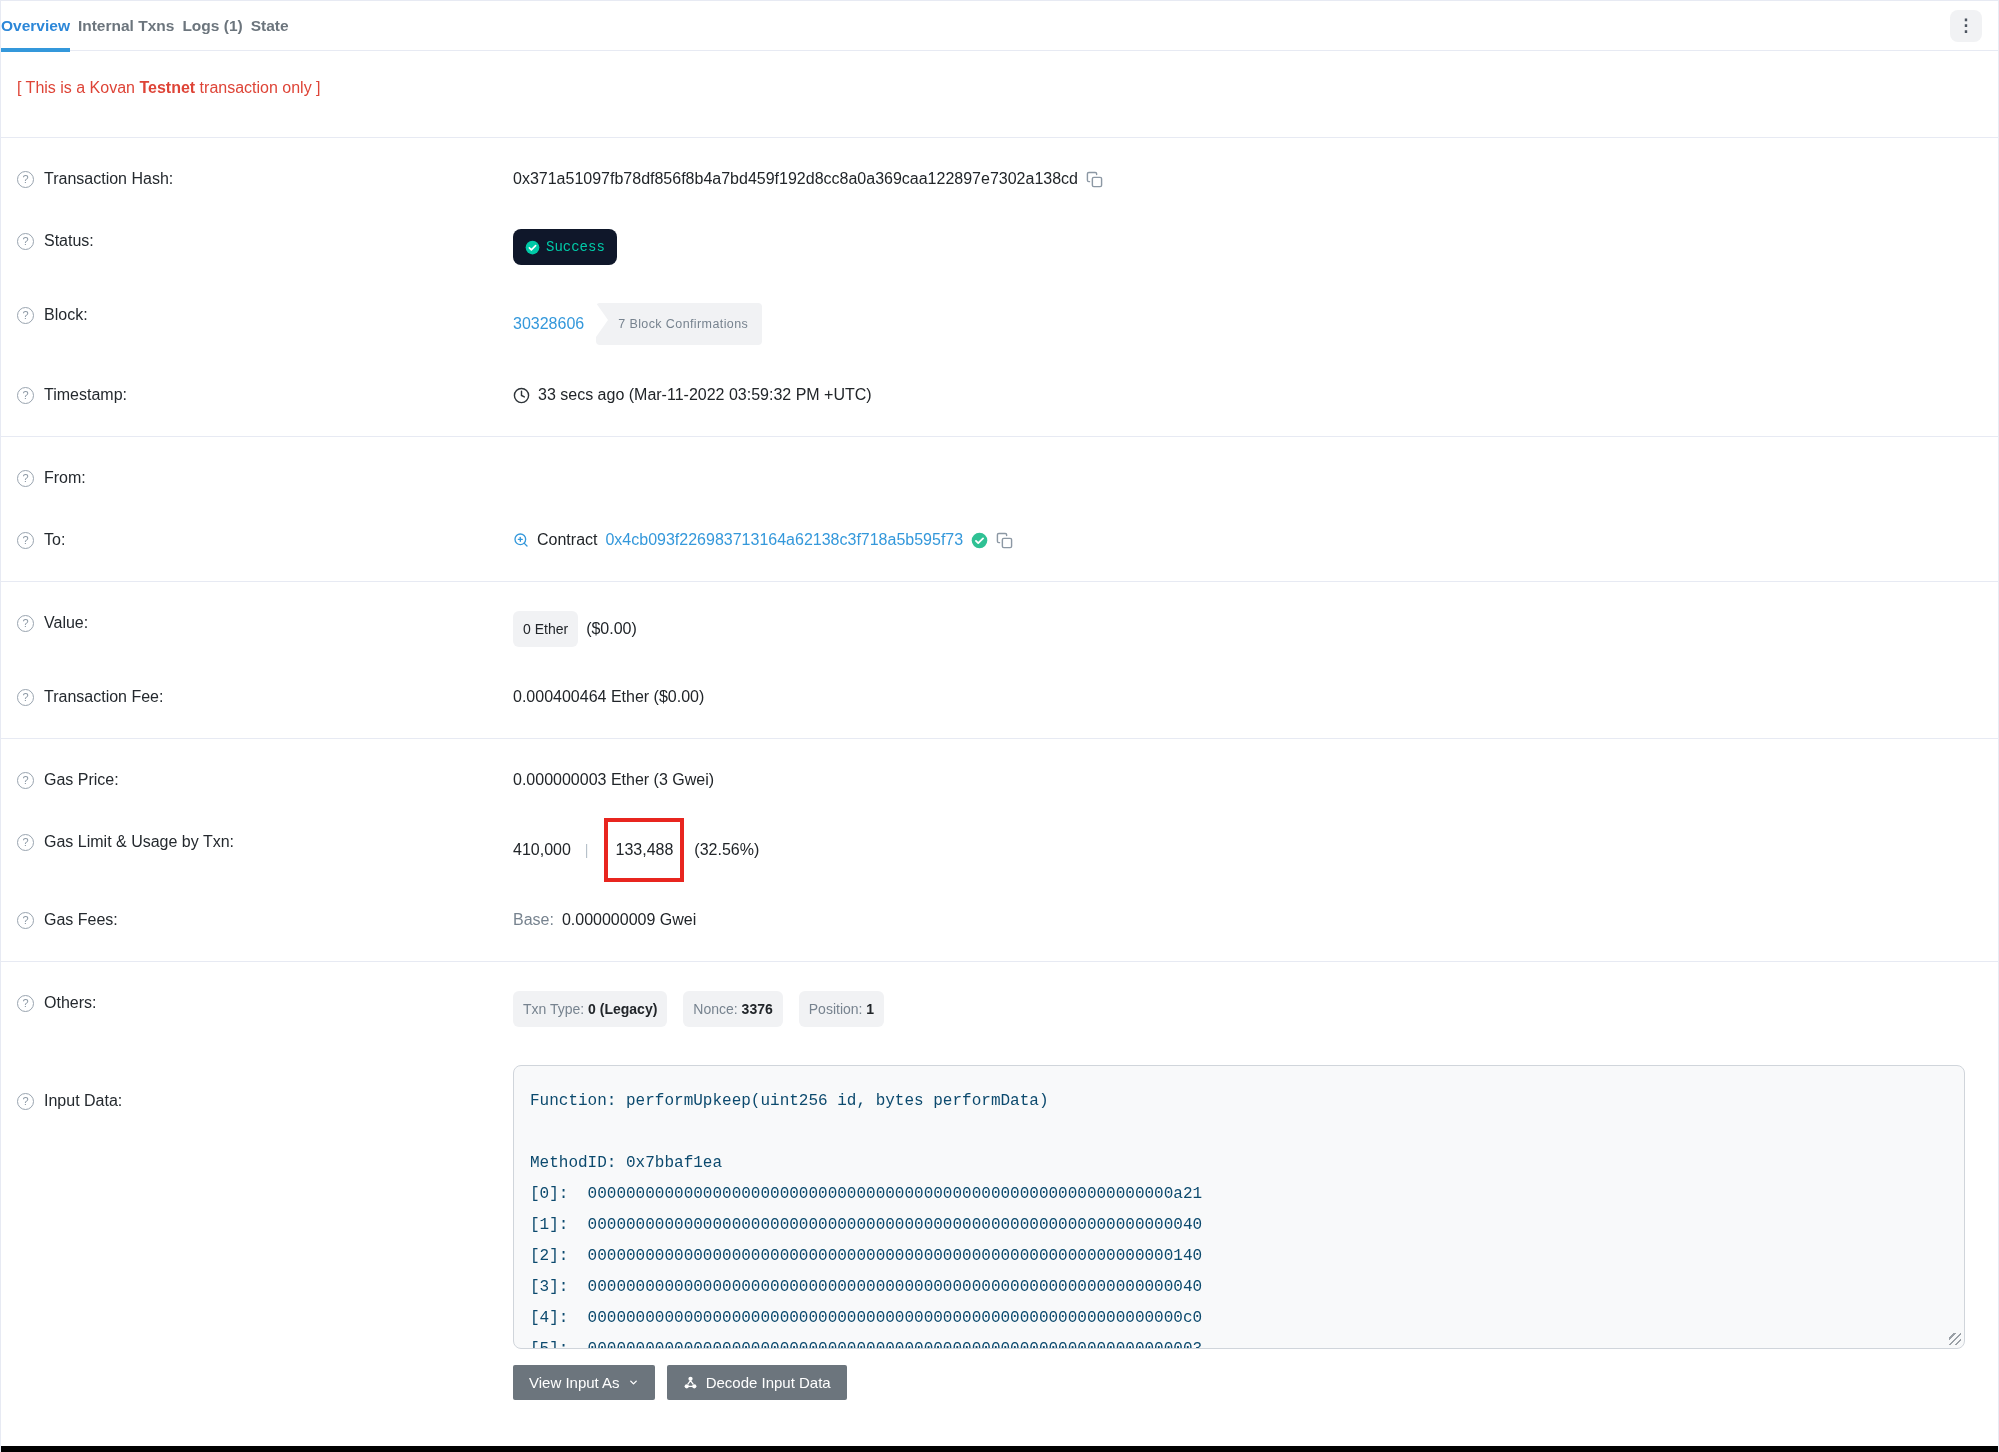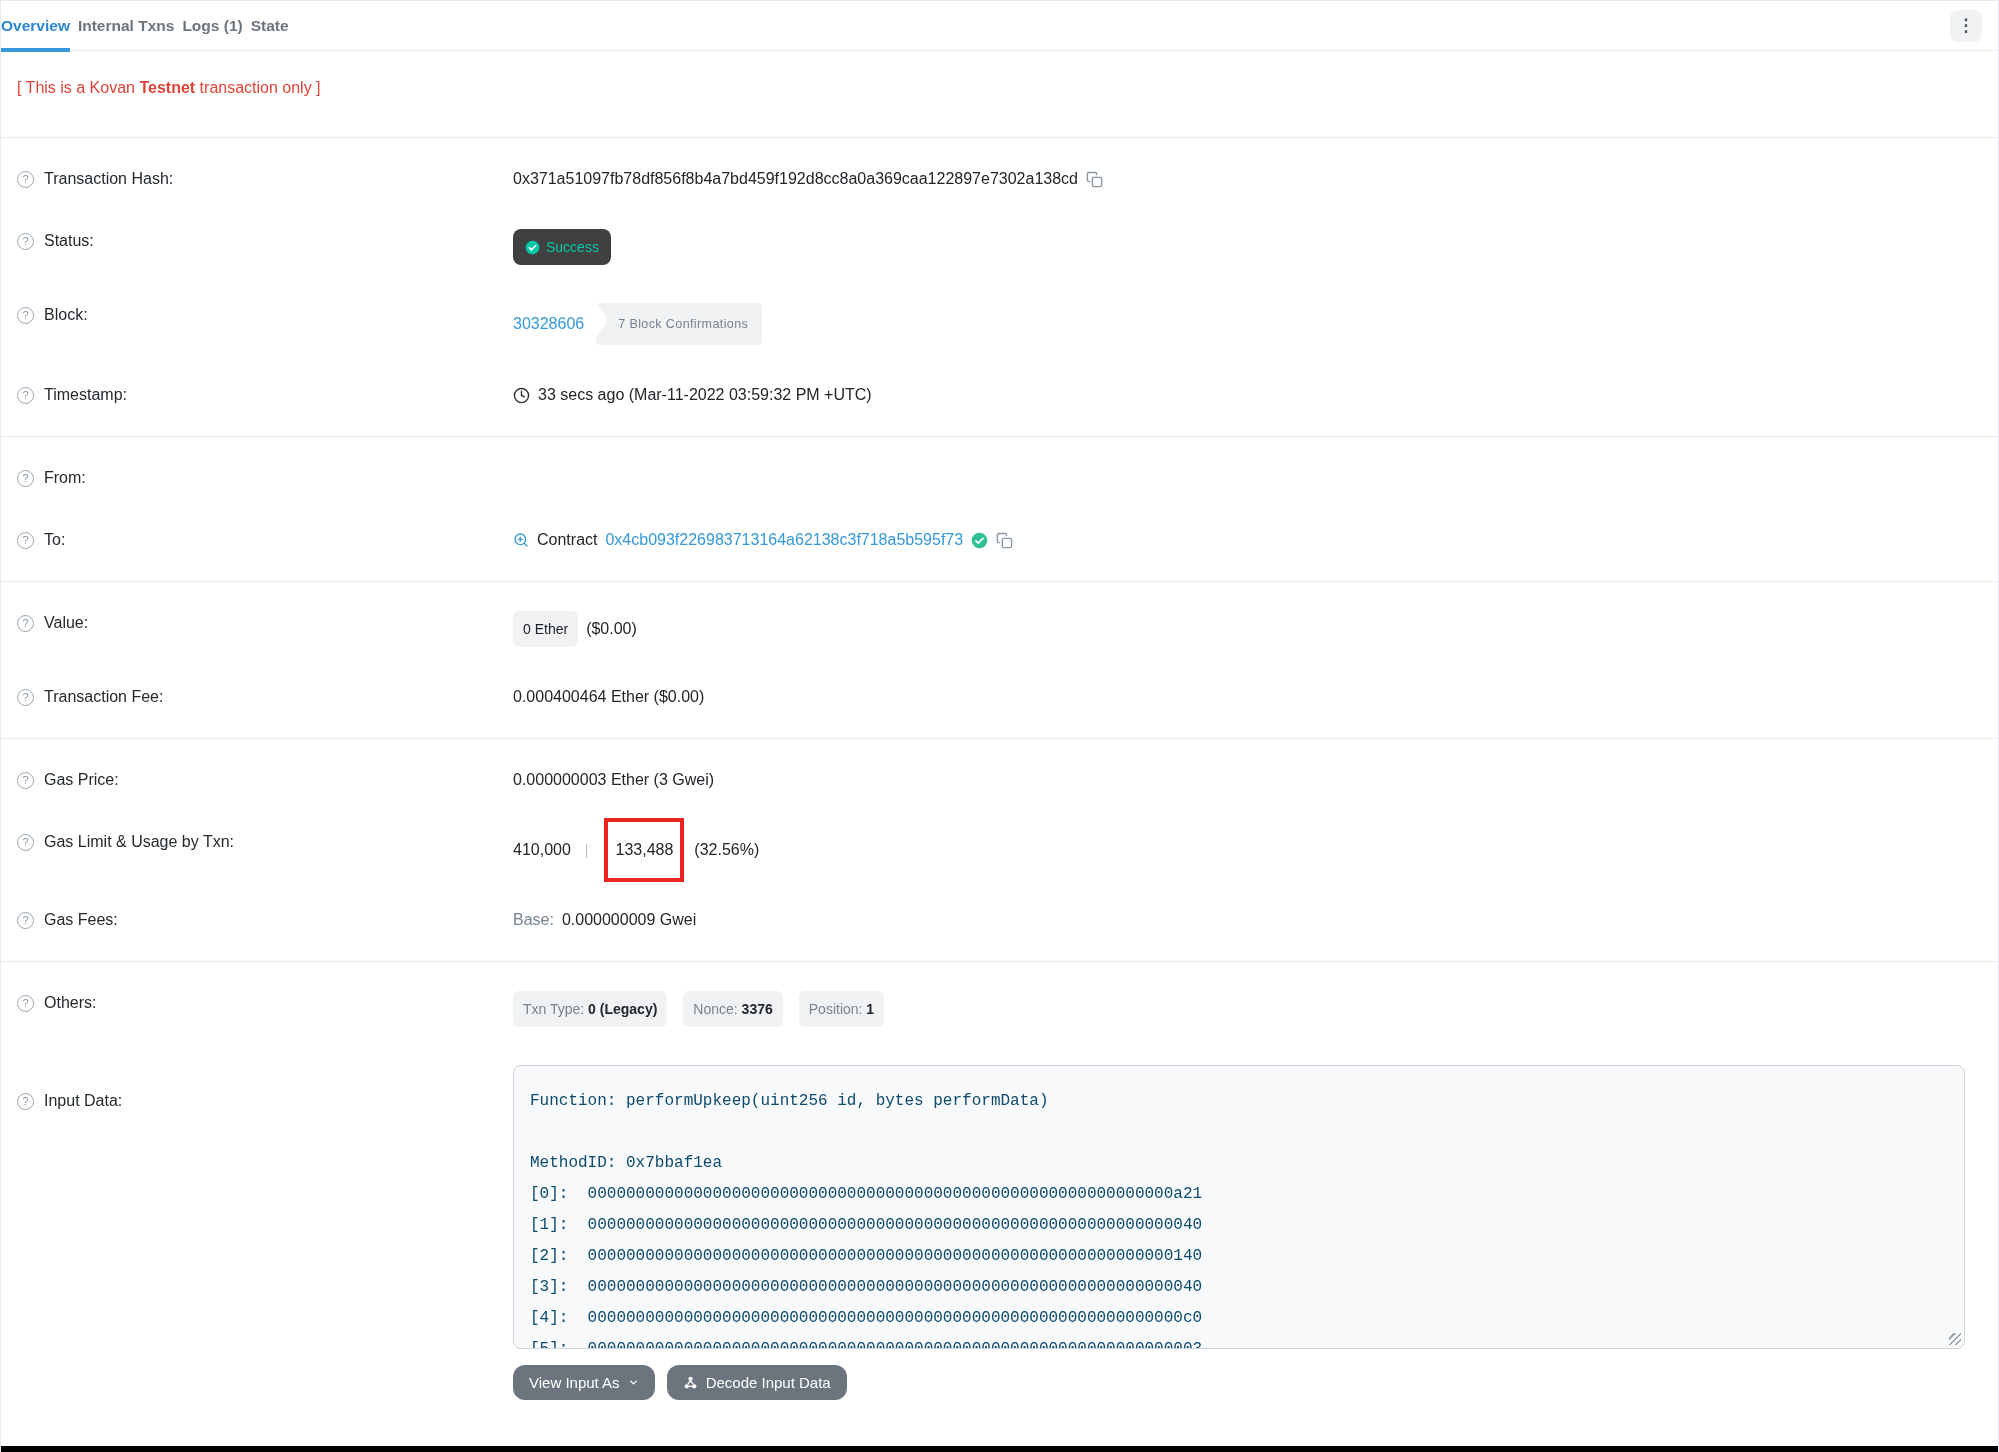--- a/index.html
+++ b/index.html
@@ -26,22 +26,22 @@
 
   
   .row { display:flex; align-items:flex-start; padding:19px 16px; line-height:24px; }
   .row-label { flex:0 0 496px; display:flex; align-items:center; gap:10px; color:#24292e; }
   .help-icon { flex:0 0 auto; width:17px; height:17px; border:1px solid #99a4af; border-radius:50%;
                color:#8c98a4; font-size:11px; line-height:15px; text-align:center; cursor:pointer; }
   .row-value { flex:1; display:flex; align-items:center; gap:8px; flex-wrap:wrap; padding-right:17px; }
   .link { color:#3498db; text-decoration:none; cursor:pointer; }
   .icon-btn { background:none; border:none; padding:0; cursor:pointer; display:inline-flex; align-items:center; }
 
-  .badge-success { display:inline-flex; align-items:center; gap:6px; background:#404040; color:#00c9a7;
-                   border-radius:8px; padding:6px 12px; font-size:14px; }
+  .badge-success { display:inline-flex; align-items:center; gap:6px; background:#0f172a; color:#00c9a7;
+                   border-radius:8px; padding:6px 12px; font-size:14px;font-family:Liberation Mono, monospace; }
   .badge-confirm { position:relative; background:#f1f2f4; color:#77838f; font-size:12.5px; letter-spacing:.4px;
                    padding:9px 14px 9px 22px; border-radius:4px; margin-left:4px; }
   .badge-confirm::before { content:""; position:absolute; left:0; top:0; border-top:17px solid transparent;
                    border-bottom:17px solid transparent; border-left:12px solid #fff; }
   .badge-gray { background:#f1f2f4; border-radius:6px; padding:6px 10px; font-size:14px; color:#212529; }
   .badge-kv { background:#f1f2f4; border-radius:6px; padding:6px 10px; font-size:14px; margin-right:8px; }
   .badge-kv .k { color:#77838f; }
   .badge-kv .v { color:#212529; font-weight:700; }
 
   .muted { color:#77838f; }
@@ -50,21 +50,21 @@
 
   
   .input-box { position:relative; width:100%; background:#f8f9fa; border:1px solid #d0d5db; border-radius:8px;
                padding:20px 16px; height:284px; overflow:hidden; }
   .input-box pre { font-family:Liberation Mono, monospace; font-size:16px; line-height:31px;
                    color:#0c4a6e; white-space:pre; }
   .resize-grip { position:absolute; right:3px; bottom:3px; width:12px; height:12px; cursor:nwse-resize;
                  background:repeating-linear-gradient(-45deg, transparent 0 3px, #9aa0a6 3px 4.5px); }
   .btn-row { display:flex; gap:12px; margin-top:16px; }
   .btn { display:inline-flex; align-items:center; gap:8px; background:#6c757d; color:#fff; border:none;
-         border-radius:12px; padding:9px 16px; font-size:15px; cursor:pointer; font-family:inherit; }
+         border-radius:2px; padding:9px 16px; font-size:15px; cursor:pointer; font-family:inherit; }
 
   .bottom-black-bar { position:absolute; left:0; right:0; bottom:0; height:6px; background:#010101; }
   .final-gap { height:30px; }
 </style>
 </head>
 <body>
 
 <div class="page">
 
   <div class="tabbar">

